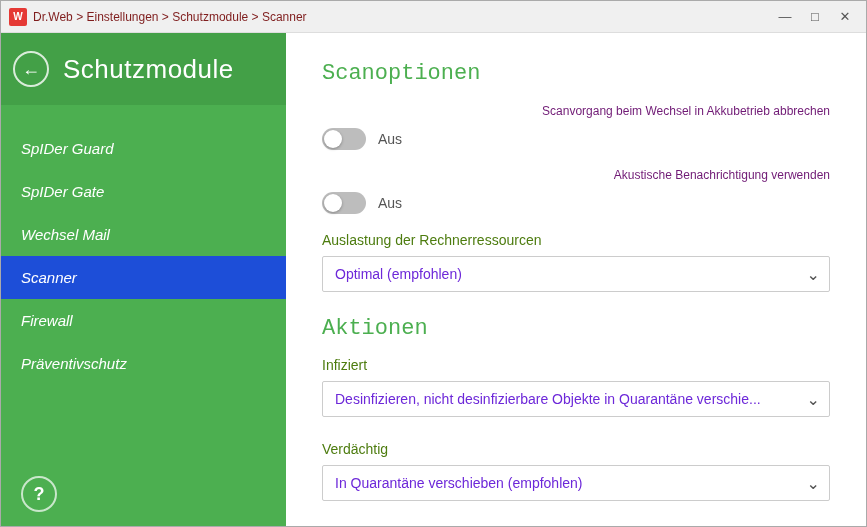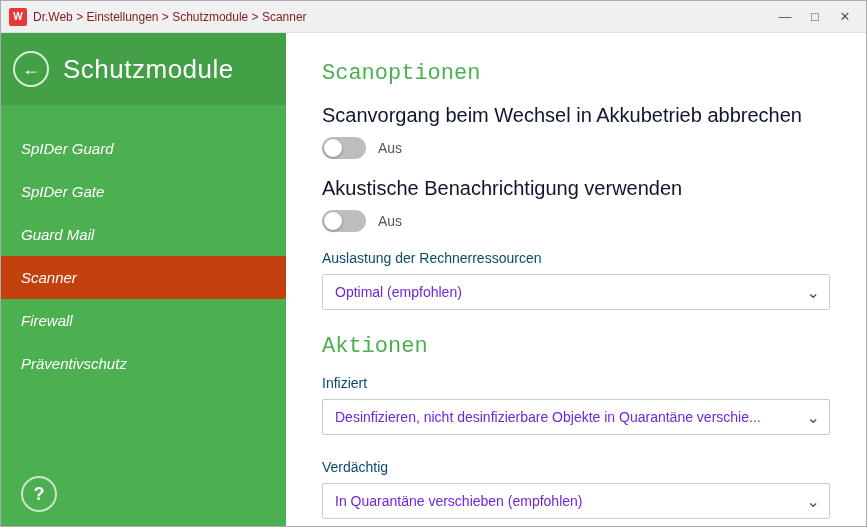--- a/index.html
+++ b/index.html
@@ -102,21 +102,21 @@
     }
 
     .nav-item {
       padding: 13px 20px;
       color: #fff;
       font-size: 15px;
       cursor: pointer;
       font-weight: 400;
     }
     .nav-item.active {
-      background: #c2410c;
+      background: #1d4ed8;
       font-weight: 500;
     }
 
     .sidebar-footer {
       padding: 16px 20px;
     }
     .help-btn {
       width: 36px; height: 36px;
       border-radius: 50%;
       border: 2px solid rgba(255,255,255,0.7);
@@ -138,23 +138,24 @@
 
     .section-title {
       font-size: 22px;
       color: #4caf50;
       font-weight: 400;
       margin-bottom: 18px;
       font-family: Liberation Mono, monospace;
     }
 
     .option-label {
-      font-size: 20px;
-      color: #0f172a;
+      font-size: 12px;
+      color: #701a75;
       margin-bottom: 10px;
+      text-align: right;
     }
 
     .toggle-row {
       display: flex;
       align-items: center;
       margin-bottom: 18px;
     }
 
     .toggle-track {
       width: 44px;
@@ -174,21 +175,21 @@
       top: 2px; left: 2px;
       box-shadow: 0 1px 3px rgba(0,0,0,0.3);
     }
     .toggle-label {
       font-size: 14px;
       color: #555;
     }
 
     .field-label {
       font-size: 14px;
-      color: #0c4a6e;
+      color: #4d7c0f;
       margin-bottom: 8px;
     }
 
     .select-wrapper {
       position: relative;
       margin-bottom: 24px;
     }
     .select-box {
       width: 100%;
       border: 1px solid #ccc;
@@ -237,21 +238,21 @@
       <button class="back-btn">
         <span class="back-btn-arrow">←</span>
       </button>
       <span class="sidebar-title">Schutzmodule</span>
     </div>
 
     <nav class="sidebar-nav">
 
     <div class="nav-item">SpIDer Guard</div>
         <div class="nav-item">SpIDer Gate</div>
-        <div class="nav-item">Guard Mail</div>
+        <div class="nav-item">Wechsel Mail</div>
         <div class="nav-item active">Scanner</div>
         <div class="nav-item">Firewall</div>
         <div class="nav-item">Präventivschutz</div>
       </nav>
 
     <div class="sidebar-footer">
       <button class="help-btn">
         <span>?</span>
       </button>
     </div>

